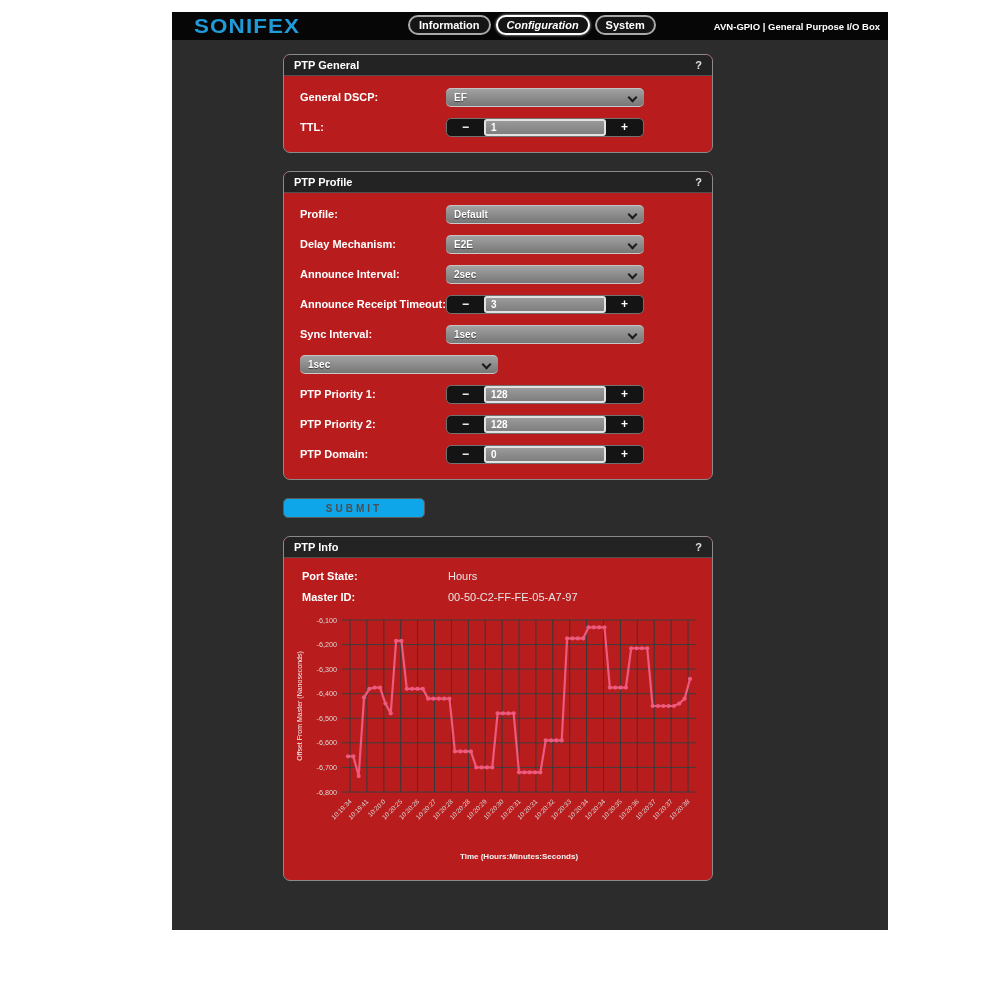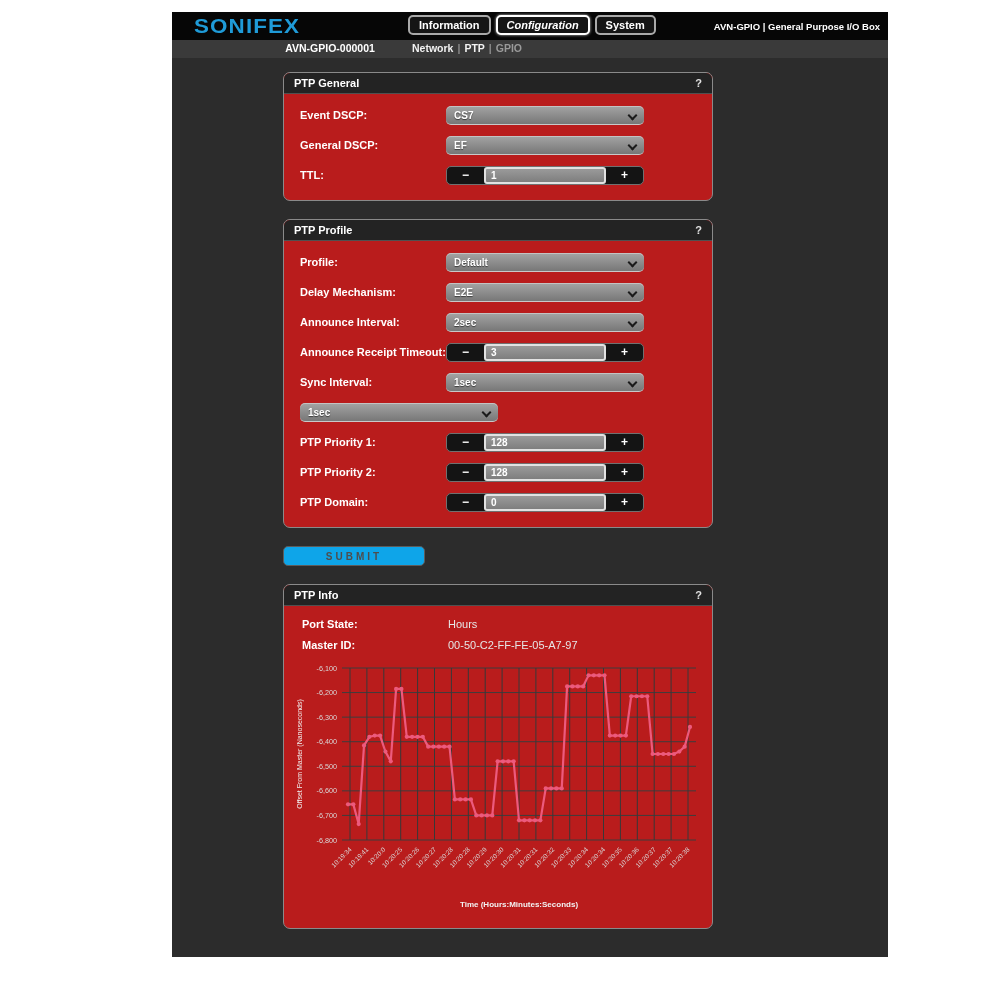--- a/index.html
+++ b/index.html
@@ -3,21 +3,21 @@
 <meta charset="utf-8">
 <style>
   html,body{margin:0;padding:0;background:#ffffff;}
   body{font-family:"Liberation Sans",sans-serif;width:1000px;}
   .page{width:716px;margin:12px 0 0 172px;}
 
   
   .topbar{height:28px;background:#060606;position:relative;display:flex;align-items:center;}
   .logo{margin-left:22px;font-size:20px;font-weight:bold;color:#1f9bd8;letter-spacing:1px;display:inline-block;transform:scaleX(1.12);transform-origin:left center;}
   .tabs{position:absolute;left:236px;top:3px;display:flex;gap:5px;}
-  .tab{background:#151515;border:2px solid #a9a9a9;border-radius:5px;color:#fff;font-size:11px;font-weight:bold;padding:2px 9px;cursor:pointer;white-space:nowrap;}
+  .tab{background:#151515;border:2px solid #a9a9a9;border-radius:10px;color:#fff;font-size:11px;font-weight:bold;padding:2px 9px;cursor:pointer;white-space:nowrap;}
   .tab.active{border-color:#ffffff;box-shadow:0 0 3px rgba(255,255,255,.8);font-style:italic;}
   .device-title{position:absolute;right:8px;font-size:9.5px;font-weight:bold;color:#fff;}
 
   
   .subbar{height:18px;background:#3a3a3a;position:relative;font-size:10.5px;}
   .device-id{position:absolute;left:66px;top:2px;width:184px;text-align:center;color:#fff;font-weight:bold;}
   .breadcrumb{position:absolute;left:240px;top:2px;font-weight:bold;color:#8d8d8d;}
   .crumb{color:#f2f2f2;cursor:pointer;}
   .crumb.dim{color:#9a9a9a;}
   .sep{color:#8d8d8d;margin:0 4px;}
@@ -55,42 +55,29 @@
   <div class="topbar">
     <span class="logo">SONIFEX</span>
     <div class="tabs">
       <div class="tab">Information</div>
       <div class="tab active">Configuration</div>
       <div class="tab">System</div>
     </div>
     <span class="device-title">AVN-GPIO | General Purpose I/O Box</span>
   </div>
 
-  <div class="subbar">
-    <span class="device-id">AVN-GPIO-000001</span>
-    <span class="breadcrumb">
-      <span class="crumb">Network</span><span class="sep">|</span><span class="crumb">PTP</span><span class="sep">|</span><span class="crumb dim">GPIO</span>
-    </span>
-  </div>
 
   <div class="content">
 
     <div class="panel">
       <div class="phead">
         <span>PTP General</span>
         <span class="help">?</span>
       </div>
       <div class="pbody">
-        <div class="row">
-          <div class="flabel">Event DSCP:</div>
-          <div class="select">
-            <span>CS7</span>
-            <span class="chev"></span>
-          </div>
-        </div>
         <div class="row">
           <div class="flabel">General DSCP:</div>
           <div class="select">
             <span>EF</span>
             <span class="chev"></span>
           </div>
         </div>
         <div class="row">
           <div class="flabel">TTL:</div>
           <div class="stepper">

